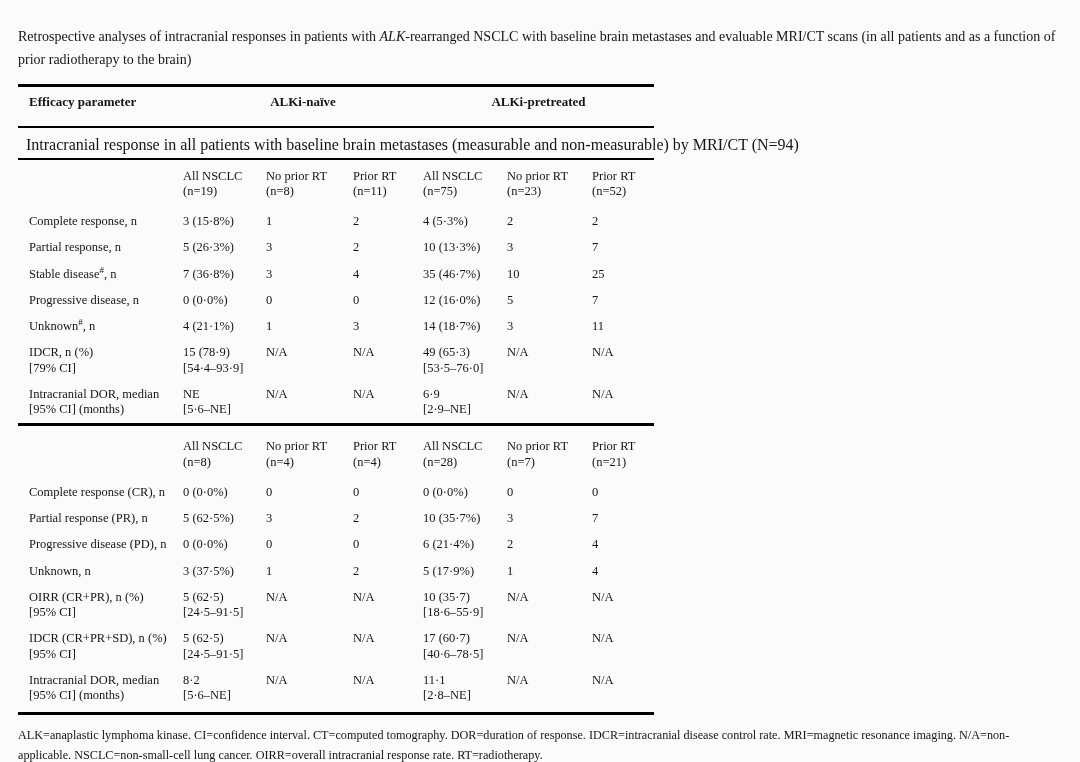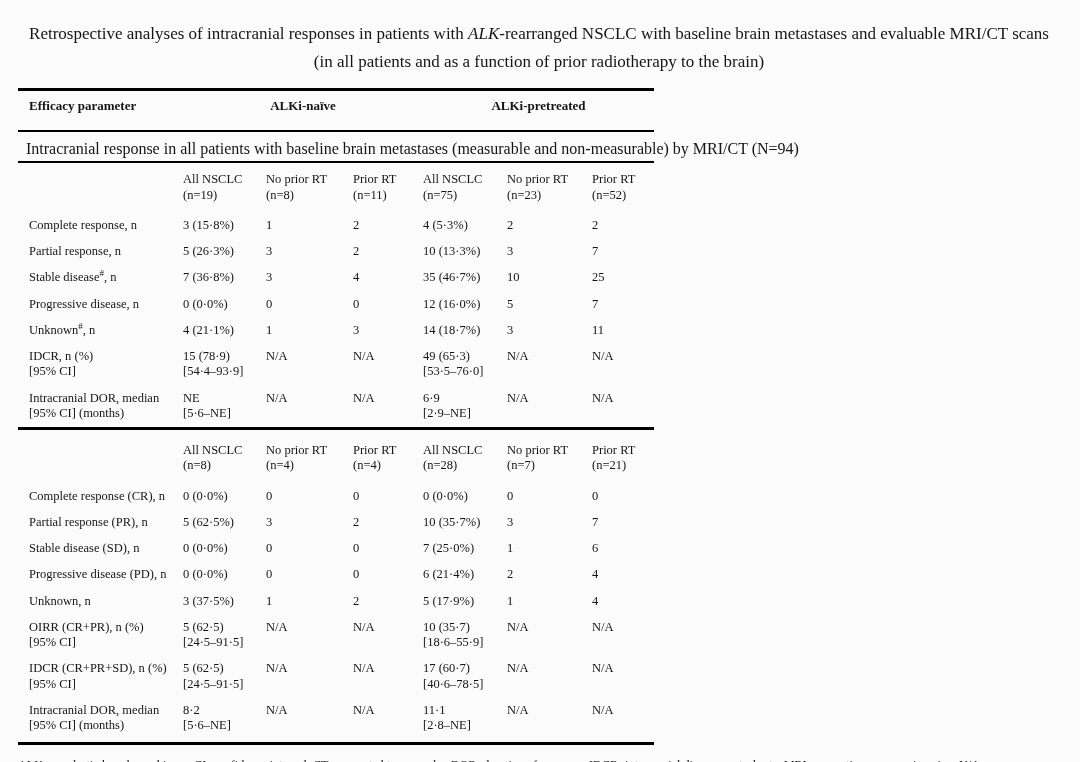--- a/index.html
+++ b/index.html
@@ -5,25 +5,24 @@
   html, body { margin: 0; padding: 0; }
   body {
     width: 1080px; height: 762px;
     background: #fbfbfb;
     color: #151515;
     font-family: "Liberation Serif", "DejaVu Serif", serif;
     overflow: hidden;
   }
   .page { padding: 10px 18px 0 18px; }
   .title {
-    font-size: 17px;
+    font-size: 14px;
     line-height: 1.62;
-    margin: 10px 2px 13px 0;
+    margin: 16px 2px 13px 0;
     max-width: 1050px;
-    text-align: center;
   }
   .title em { font-style: italic; }
 
   table.efficacy {
     border-collapse: collapse;
     table-layout: fixed;
     width: 636px;
     font-size: 12.5px;
     line-height: 1.22;
   }
@@ -177,21 +176,21 @@
       <td>4 (21·1%)</td>
       <td>1</td>
       <td>3</td>
       <td>14 (18·7%)</td>
       <td>3</td>
       <td>11</td>
     </tr>
 
     <tr class="datarow">
       <td class="lbl"><span>IDCR, n (%)
-[95% CI]</span><sup class="mk"></sup><span></span></td>
+[79% CI]</span><sup class="mk"></sup><span></span></td>
       <td>15 (78·9)
 [54·4–93·9]</td>
       <td>N/A</td>
       <td>N/A</td>
       <td>49 (65·3)
 [53·5–76·0]</td>
       <td>N/A</td>
       <td>N/A</td>
     </tr>
 
@@ -242,29 +241,20 @@
     <tr class="datarow">
       <td class="lbl"><span>Partial response (PR), n</span><sup class="mk"></sup><span></span></td>
       <td>5 (62·5%)</td>
       <td>3</td>
       <td>2</td>
       <td>10 (35·7%)</td>
       <td>3</td>
       <td>7</td>
     </tr>
 
-    <tr class="datarow">
-      <td class="lbl"><span>Stable disease (SD), n</span><sup class="mk"></sup><span></span></td>
-      <td>0 (0·0%)</td>
-      <td>0</td>
-      <td>0</td>
-      <td>7 (25·0%)</td>
-      <td>1</td>
-      <td>6</td>
-    </tr>
 
     <tr class="datarow">
       <td class="lbl"><span>Progressive disease (PD), n</span><sup class="mk"></sup><span></span></td>
       <td>0 (0·0%)</td>
       <td>0</td>
       <td>0</td>
       <td>6 (21·4%)</td>
       <td>2</td>
       <td>4</td>
     </tr>

